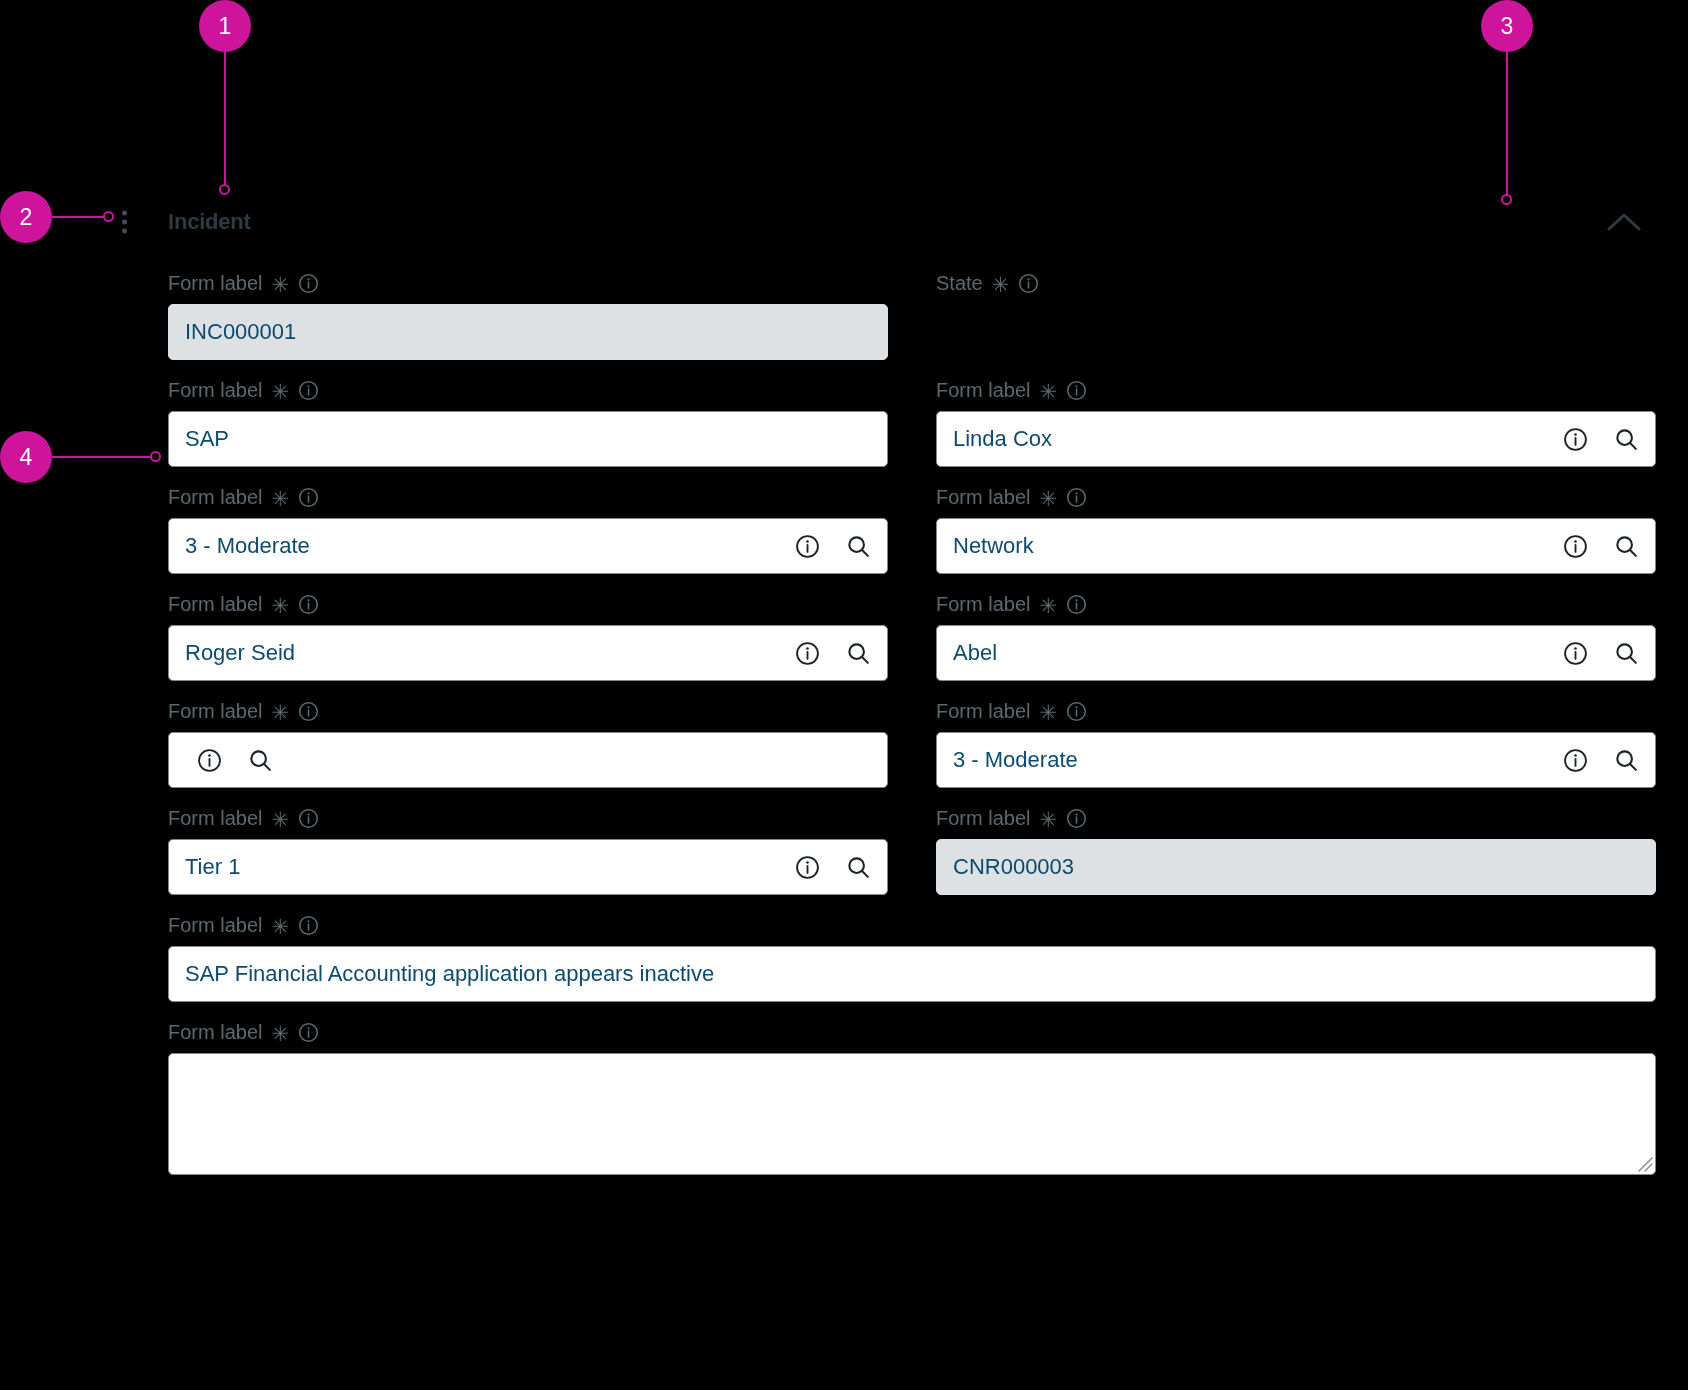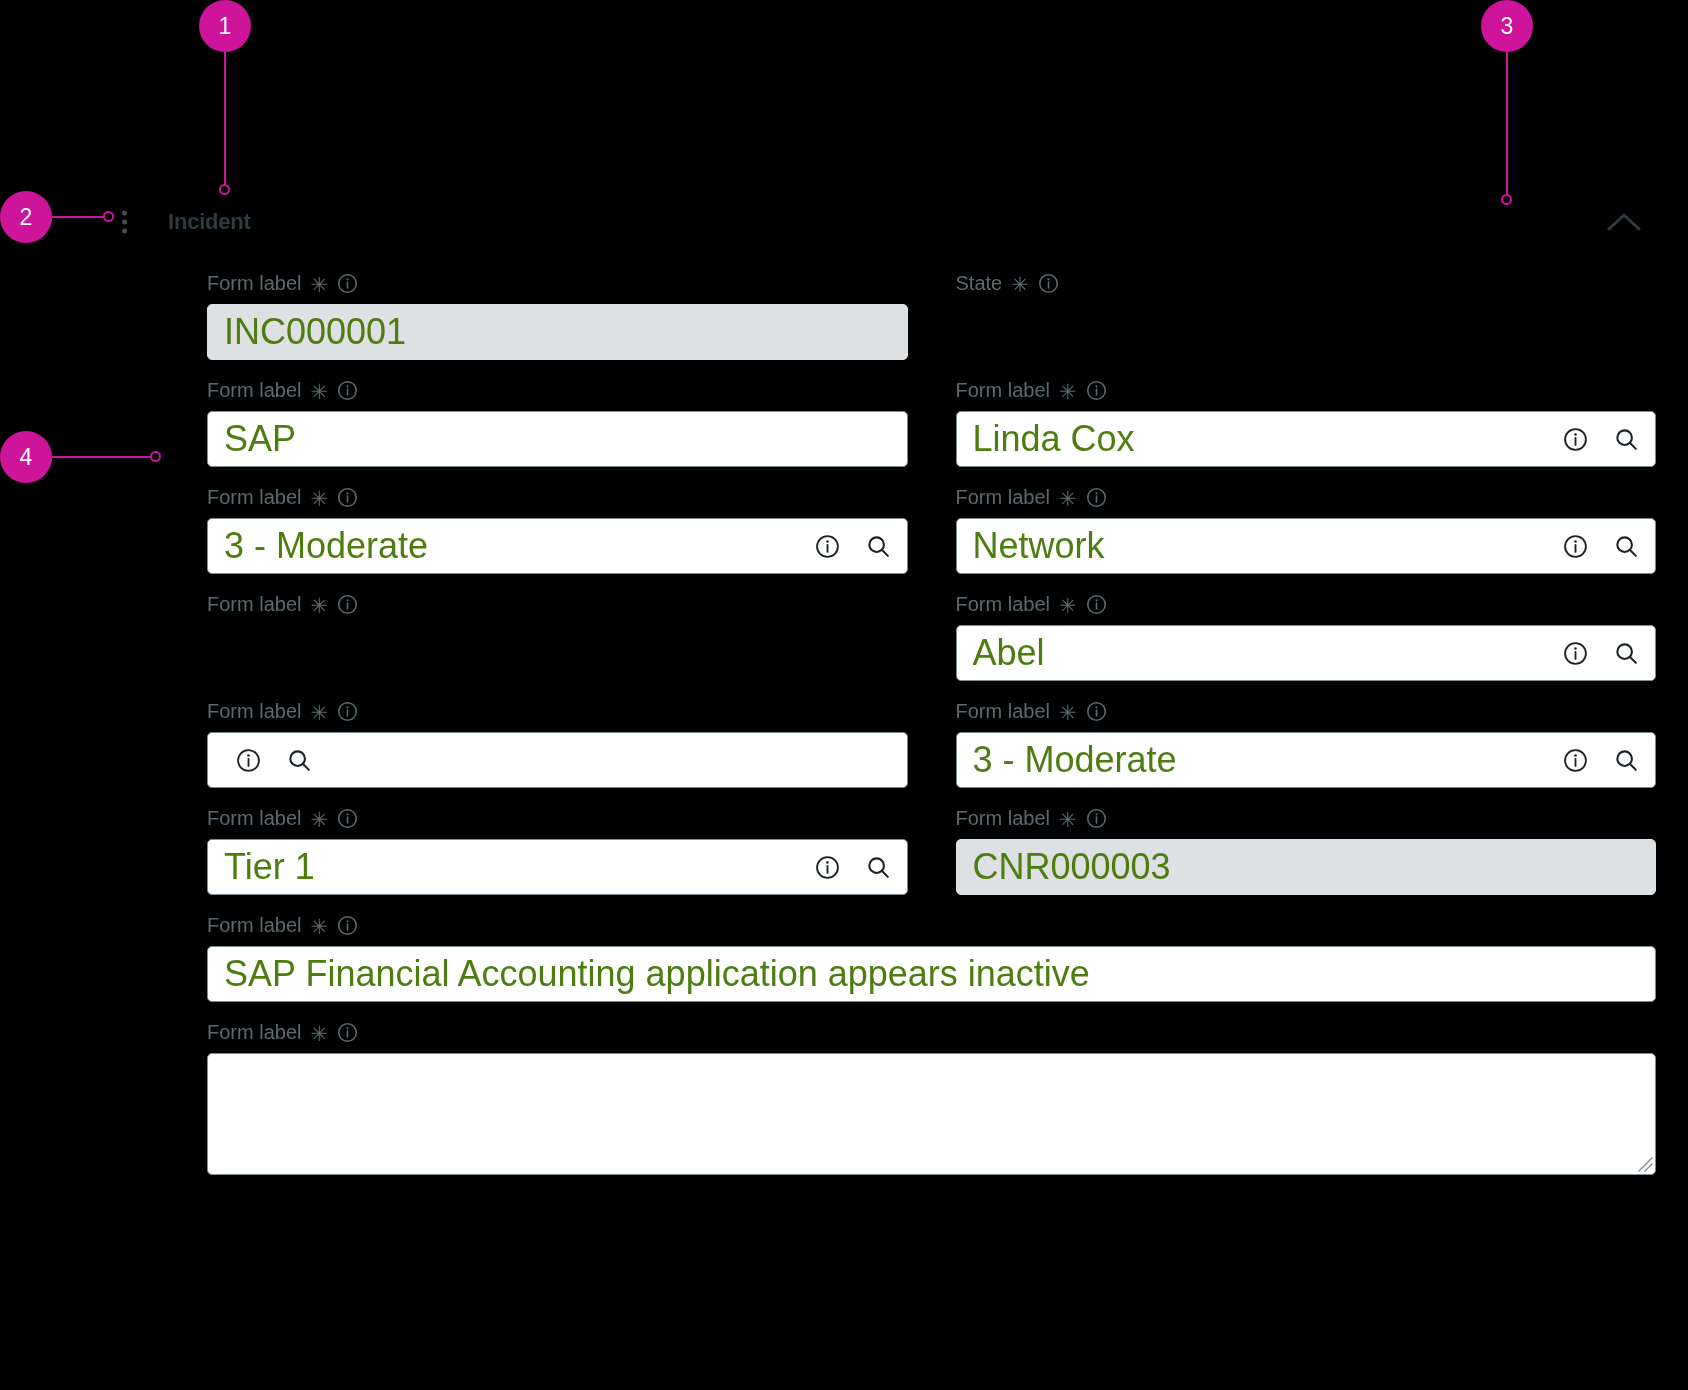--- a/index.html
+++ b/index.html
@@ -106,21 +106,20 @@
     cursor: pointer;
   }
 
   
   .grid {
     display: grid;
     grid-template-columns: 1fr 1fr;
     column-gap: 48px;
     row-gap: 0px;
     margin-top: 22px;
-    margin-left: 39px;
   }
   .field { margin-bottom: 17px; }
   .field.full { grid-column: 1 / -1; }
 
   .field-label {
     display: flex;
     align-items: center;
     gap: 9px;
     font-size: 20px;
     color: #5b6a70;
@@ -154,22 +153,22 @@
   .input-wrap.readonly {
     background: #dde1e3;
     border-color: #dde1e3;
   }
   .input-wrap.textarea {
     height: 122px;
     align-items: flex-start;
     padding-top: 12px;
   }
   .input-value {
-    font-size: 36px;
-    color: #4d7c0f;
+    font-size: 22px;
+    color: #0c4a6e;
     flex: 1;
     white-space: nowrap;
     overflow: hidden;
     line-height: 1.2;
   }
   .input-icons {
     display: flex;
     align-items: center;
     gap: 26px;
     margin-left: 12px;
@@ -403,20 +402,38 @@
             <span class="label-info">
               <span class="icon-btn">
                 <svg width="21" height="21" viewBox="0 0 24 24" aria-hidden="true">
                   <circle cx="12" cy="12" r="10" fill="none" stroke="#5b6a70" stroke-width="1.8"></circle>
                   <circle cx="12" cy="7.2" r="1.25" fill="#5b6a70"></circle>
                   <path d="M12 10.4 L12 17.2" stroke="#5b6a70" stroke-width="1.8" stroke-linecap="round"></path>
                 </svg>
               </span>
             </span>
           </div>
+          <div class="input-wrap">
+            <span class="input-value">Roger Seid</span>
+            <span class="input-icons">
+              <span class="icon-btn">
+                <svg width="25" height="25" viewBox="0 0 24 24" aria-hidden="true">
+                  <circle cx="12" cy="12" r="10" fill="none" stroke="#1b2326" stroke-width="1.8"></circle>
+                  <circle cx="12" cy="7.2" r="1.25" fill="#1b2326"></circle>
+                  <path d="M12 10.4 L12 17.2" stroke="#1b2326" stroke-width="1.8" stroke-linecap="round"></path>
+                </svg>
+              </span>
+              <span class="icon-btn">
+                <svg width="25" height="25" viewBox="0 0 24 24" aria-hidden="true">
+                  <circle cx="10.2" cy="10.2" r="7" fill="none" stroke="#1b2326" stroke-width="2"></circle>
+                  <path d="M15.4 15.4 L21 21" stroke="#1b2326" stroke-width="2" stroke-linecap="round"></path>
+                </svg>
+              </span>
+            </span>
+          </div>
         </div>
         <div class="field">
           <div class="field-label">
             <span>Form label</span>
             <span class="req-star">✳</span>
             <span class="label-info">
               <span class="icon-btn">
                 <svg width="21" height="21" viewBox="0 0 24 24" aria-hidden="true">
                   <circle cx="12" cy="12" r="10" fill="none" stroke="#5b6a70" stroke-width="1.8"></circle>
                   <circle cx="12" cy="7.2" r="1.25" fill="#5b6a70"></circle>

